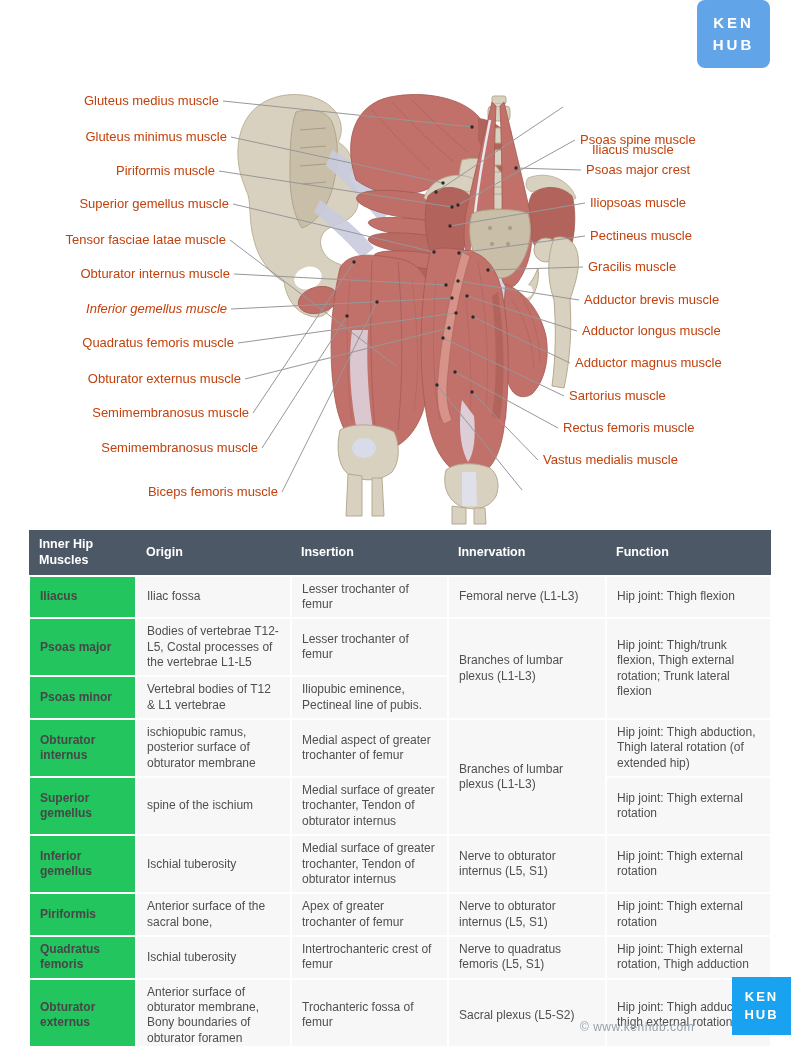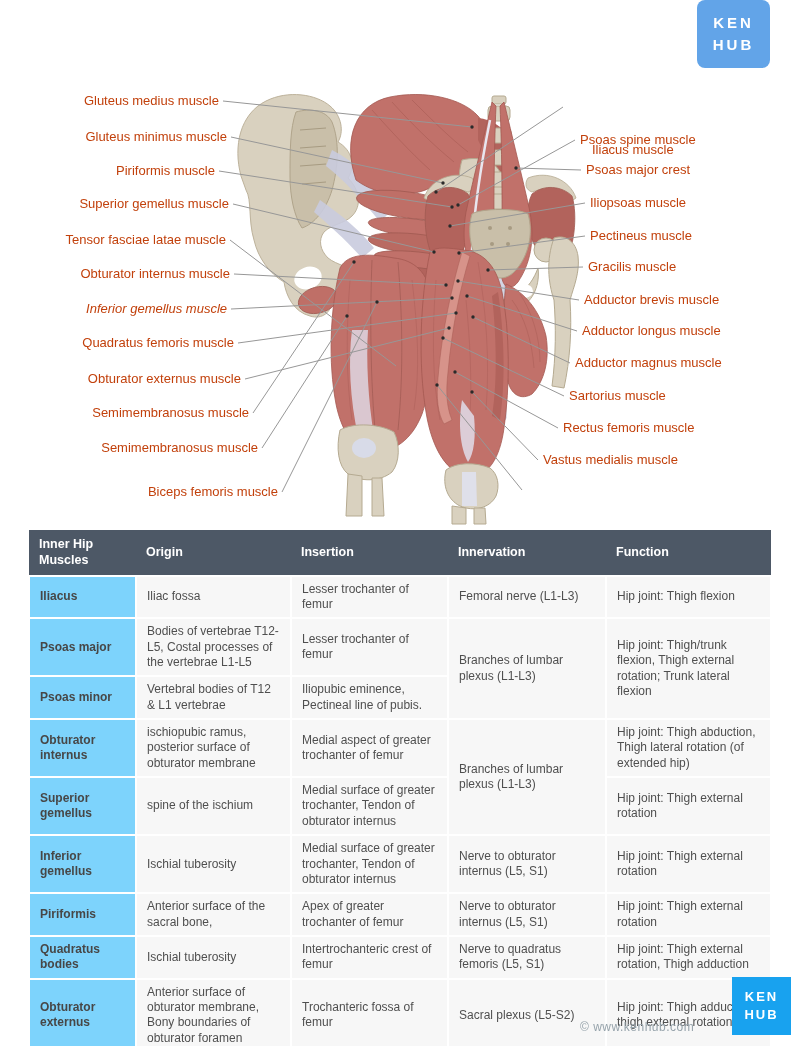--- a/index.html
+++ b/index.html
@@ -19,21 +19,21 @@
 
   svg.art { position:absolute; left:0; top:0; }
 
   
   table.muscles { position:absolute; left:28px; top:530px; width:742px;
                   border-collapse:collapse; font-size:12px; color:#4f4f4f; table-layout:fixed; }
   table.muscles th { background:#4d5866; color:#fff; font-weight:bold; font-size:12.5px;
                      text-align:left; vertical-align:middle; padding:6px 10px; line-height:1.3; border:0; }
   table.muscles td { background:#f7f7f7; border:2px solid #fff; padding:5px 10px;
                      vertical-align:middle; line-height:1.28; }
-  table.muscles td.mcol { background:#7dd3fc; font-weight:bold; color:#474747; }
+  table.muscles td.mcol { background:#22c55e; font-weight:bold; color:#474747; }
   table.muscles { border-bottom:1px solid #ccd1d5; }
 
   .footer { position:absolute; top:1020px; left:580px; font-size:12px; color:#96a3ab; letter-spacing:0.5px; }
 </style>
 </head>
 <body>
 
 <div class="page">
 
   <div class="logo logo-top">
@@ -280,21 +280,21 @@
         <td>Hip joint: Thigh external rotation</td>
       </tr>
       <tr>
         <td class="mcol">Piriformis</td>
         <td>Anterior surface of the sacral bone,</td>
         <td>Apex of greater trochanter of femur</td>
         <td>Nerve to obturator internus (L5, S1)</td>
         <td>Hip joint: Thigh external rotation</td>
       </tr>
       <tr>
-        <td class="mcol">Quadratus bodies</td>
+        <td class="mcol">Quadratus femoris</td>
         <td>Ischial tuberosity</td>
         <td>Intertrochanteric crest of femur</td>
         <td>Nerve to quadratus femoris (L5, S1)</td>
         <td>Hip joint: Thigh external rotation, Thigh adduction</td>
       </tr>
       <tr>
         <td class="mcol">Obturator externus</td>
         <td>Anterior surface of obturator membrane, Bony boundaries of obturator foramen</td>
         <td>Trochanteric fossa of femur</td>
         <td>Sacral plexus (L5-S2)</td>

